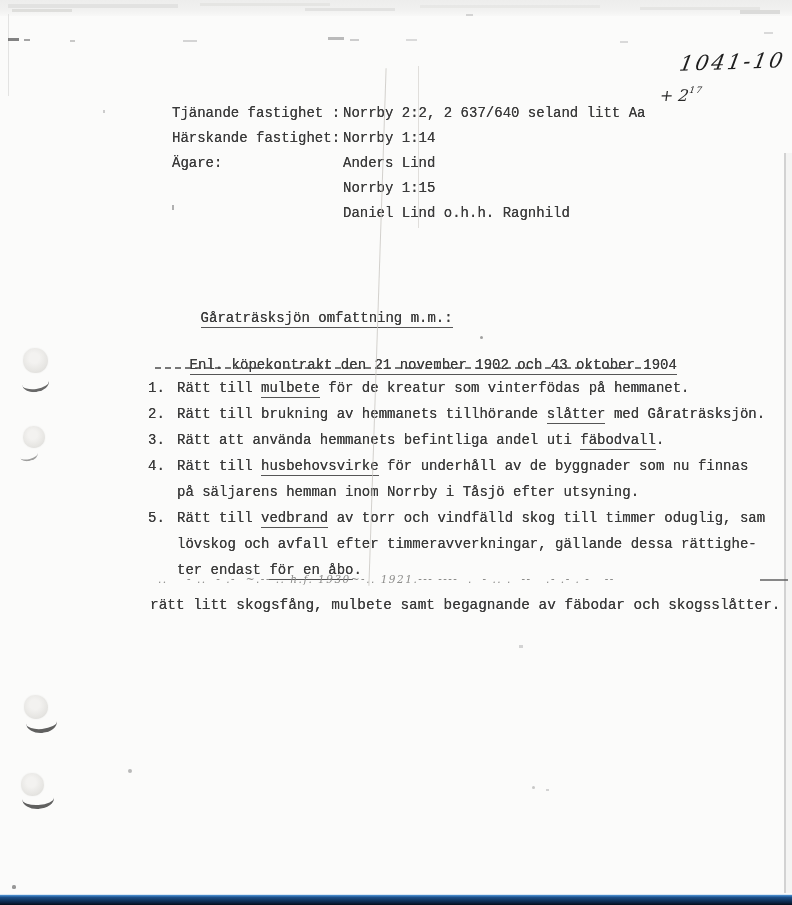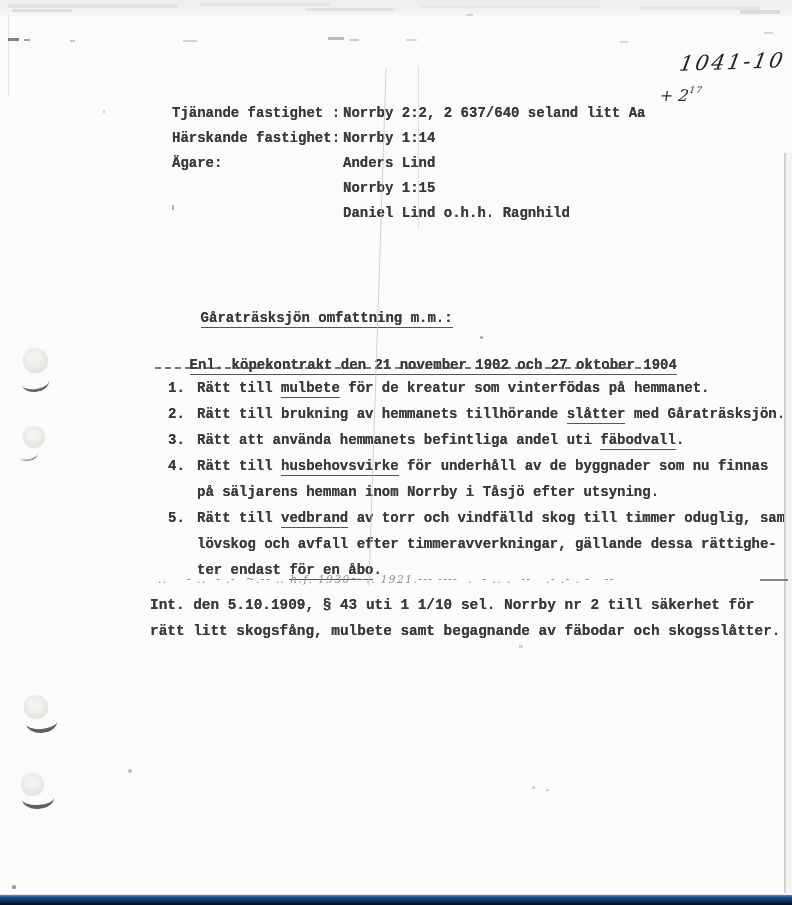--- a/index.html
+++ b/index.html
@@ -2,21 +2,21 @@
 <html><head>
 <meta charset="utf-8">
 <style>
   html,body { margin:0; padding:0; background:#ffffff; }
   .paper {
     position:relative; width:792px; height:905px;
     background:#fbfbfa; overflow:hidden;
     font-family:"Liberation Mono","DejaVu Sans Mono",monospace;
     color:#3a3a3a;
   }
-  .typed { font-size:14px; text-shadow:0 0 0.5px rgba(45,45,45,.85); white-space:pre;font-weight:bold; }
+  .typed { font-size:14px; text-shadow:0 0 0.5px rgba(45,45,45,.85); white-space:pre; }
   .abs { position:absolute; }
 
   
   .top-band { position:absolute; left:0; top:0; width:792px; height:16px;
     background:linear-gradient(180deg,#ededec 0%,#f1f1f0 60%,#f8f8f7 100%); }
 
   
   .prop-block { left:172px; top:101px; line-height:25px; }
   .plabel { display:inline-block; width:171px; }
   .handadd { left:660px; top:86px; font-family:"DejaVu Serif",serif; font-style:italic;
@@ -26,21 +26,21 @@
   
   .refnum { left:680px; top:50px; font-family:"DejaVu Serif",serif; font-style:italic;
     font-size:21px; letter-spacing:2.5px; color:#1e1e1e; transform:skewX(-12deg) rotate(-2deg); }
 
   .heading { left:167px; top:294px; }
   .subheading { left:156px; top:341px; }
   .u { border-bottom:1.5px solid rgba(55,55,55,.85); padding-bottom:.5px; }
   .dashed-rule { left:155px; top:367px; width:492px; height:2px; opacity:.75;
     background:repeating-linear-gradient(90deg,#4b4b4b 0 6px,transparent 6px 10px); }
 
-  .items { left:168px; top:375px; line-height:26px; }
+  .items { left:148px; top:375px; line-height:26px; }
   .inum { display:inline-block; width:29px; }
   .cont { padding-left:29px; }
 
   .pencil { left:158px; top:573px; width:634px; font-family:"DejaVu Serif",serif;
     font-style:italic; font-size:10.5px; color:#8d8d8b; letter-spacing:1.5px;
     white-space:pre; overflow:hidden; filter:blur(.35px); }
 
   .int-block { left:150px; top:592px; line-height:26px; font-size:14.4px; }
 
   
@@ -84,29 +84,29 @@
 
   <div class="abs handadd">
     <span>+ 2</span><sup>17</sup>
   </div>
 
   <div class="abs typed heading">
     <span class="u">Gåraträsksjön omfattning m.m.:</span>
   </div>
 
   <div class="abs typed subheading">
-    <span class="u">Enl. köpekontrakt den 21 november 1902 och 27 oktober 1904</span>
+    <span class="u">Enl. köpekontrakt den 21 november 1902 och 43 oktober 1904</span>
   </div>
   <div class="abs dashed-rule"></div>
 
   <div class="abs typed items" id="items"><div class="iline"><span class="inum">1.</span><span>Rätt till </span><span class="u">mulbete</span><span> för de kreatur som vinterfödas på hemmanet.</span></div><div class="iline"><span class="inum">2.</span><span>Rätt till brukning av hemmanets tillhörande </span><span class="u">slåtter</span><span> med Gåraträsksjön.</span></div><div class="iline"><span class="inum">3.</span><span>Rätt att använda hemmanets befintliga andel uti </span><span class="u">fäbodvall</span><span>.</span></div><div class="iline"><span class="inum">4.</span><span>Rätt till </span><span class="u">husbehovsvirke</span><span> för underhåll av de byggnader som nu finnas</span></div><div class="iline cont"><span>på säljarens hemman inom Norrby i Tåsjö efter utsyning.</span></div><div class="iline"><span class="inum">5.</span><span>Rätt till </span><span class="u">vedbrand</span><span> av torr och vindfälld skog till timmer oduglig, sam</span></div><div class="iline cont"><span>lövskog och avfall efter timmeravverkningar, gällande dessa rättighe-</span></div><div class="iline cont"><span>ter endast </span><span class="u">för en åbo</span><span>.</span></div></div>
 
   <div class="abs pencil">..    - ..  - .-  ~.-- .. h.f. 1930~-.. 1921.--- ----  .  - .. .  --   .- .- . -   --</div>
 
-  <div class="abs typed int-block" id="int-lines"><div>Int. den 5.10.1909, § 43 uti 1 1/10 sel. Norrby nr 2 till säkerhet för</div><div>rätt litt skogsfång, mulbete samt begagnande av fäbodar och skogsslåtter.</div></div>
+  <div class="abs typed int-block" id="int-lines"><div>rätt litt skogsfång, mulbete samt begagnande av fäbodar och skogsslåtter.</div></div>
 
   <div class="abs fold-a"></div>
   <div class="abs fold-b"></div>
   <div class="abs edge-right-fill"></div>
   <div class="abs edge-right"></div>
   <div class="abs edge-left"></div>
 
   <div class="hole h1"></div>
   <div class="crescent c1"></div>
   <div class="hole h2"></div>

